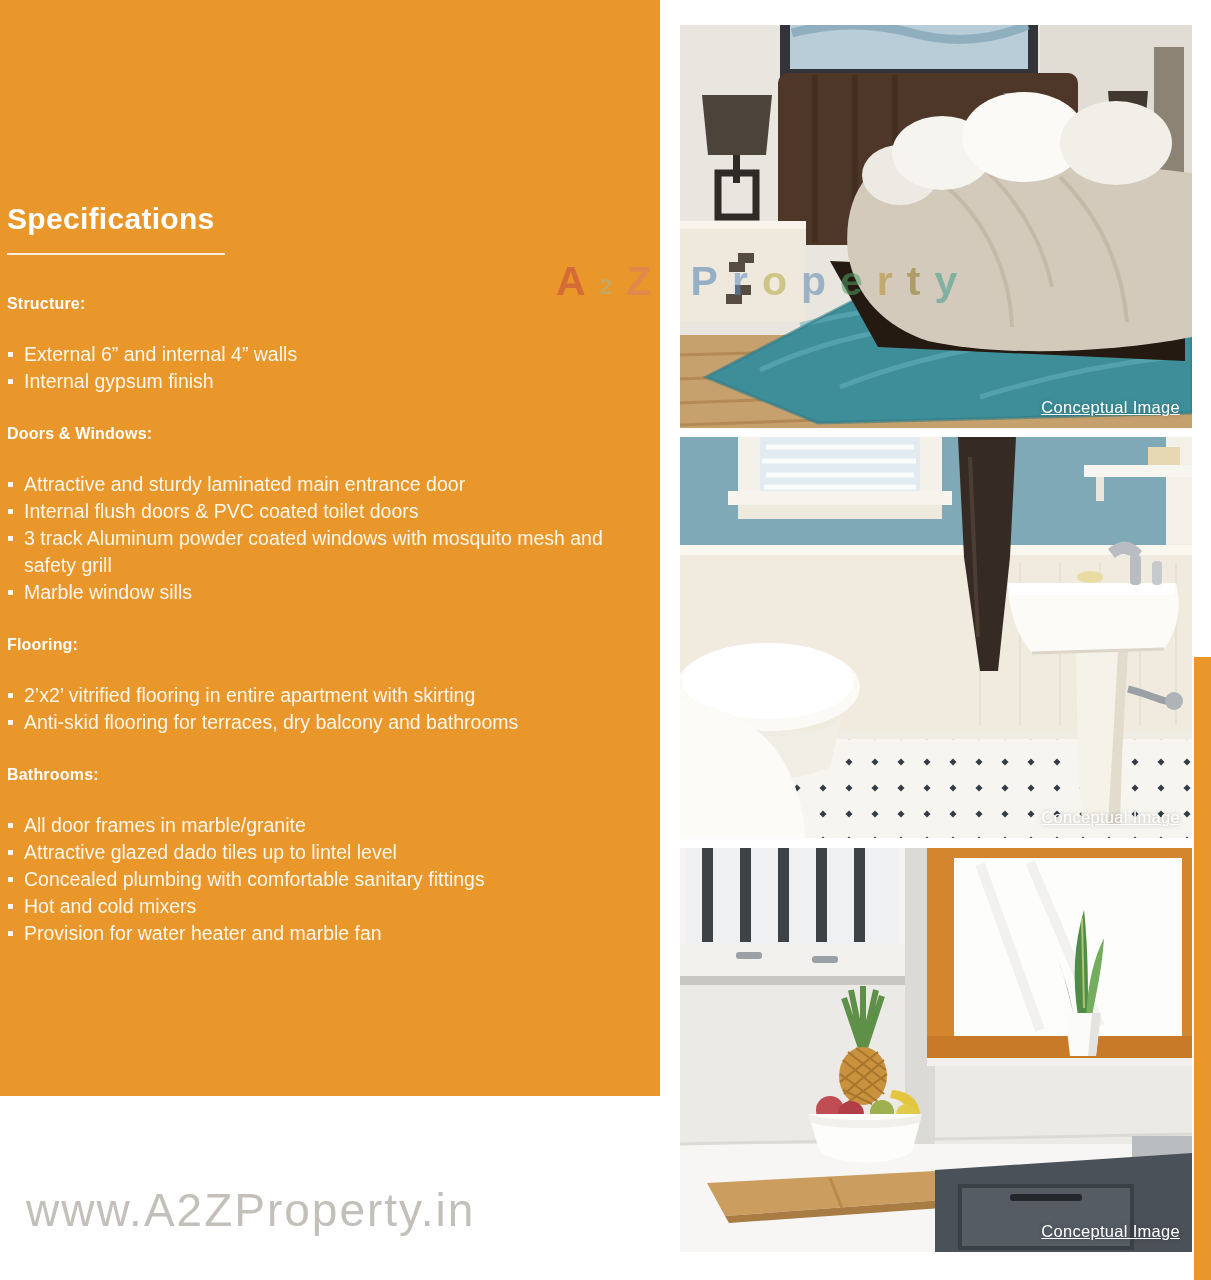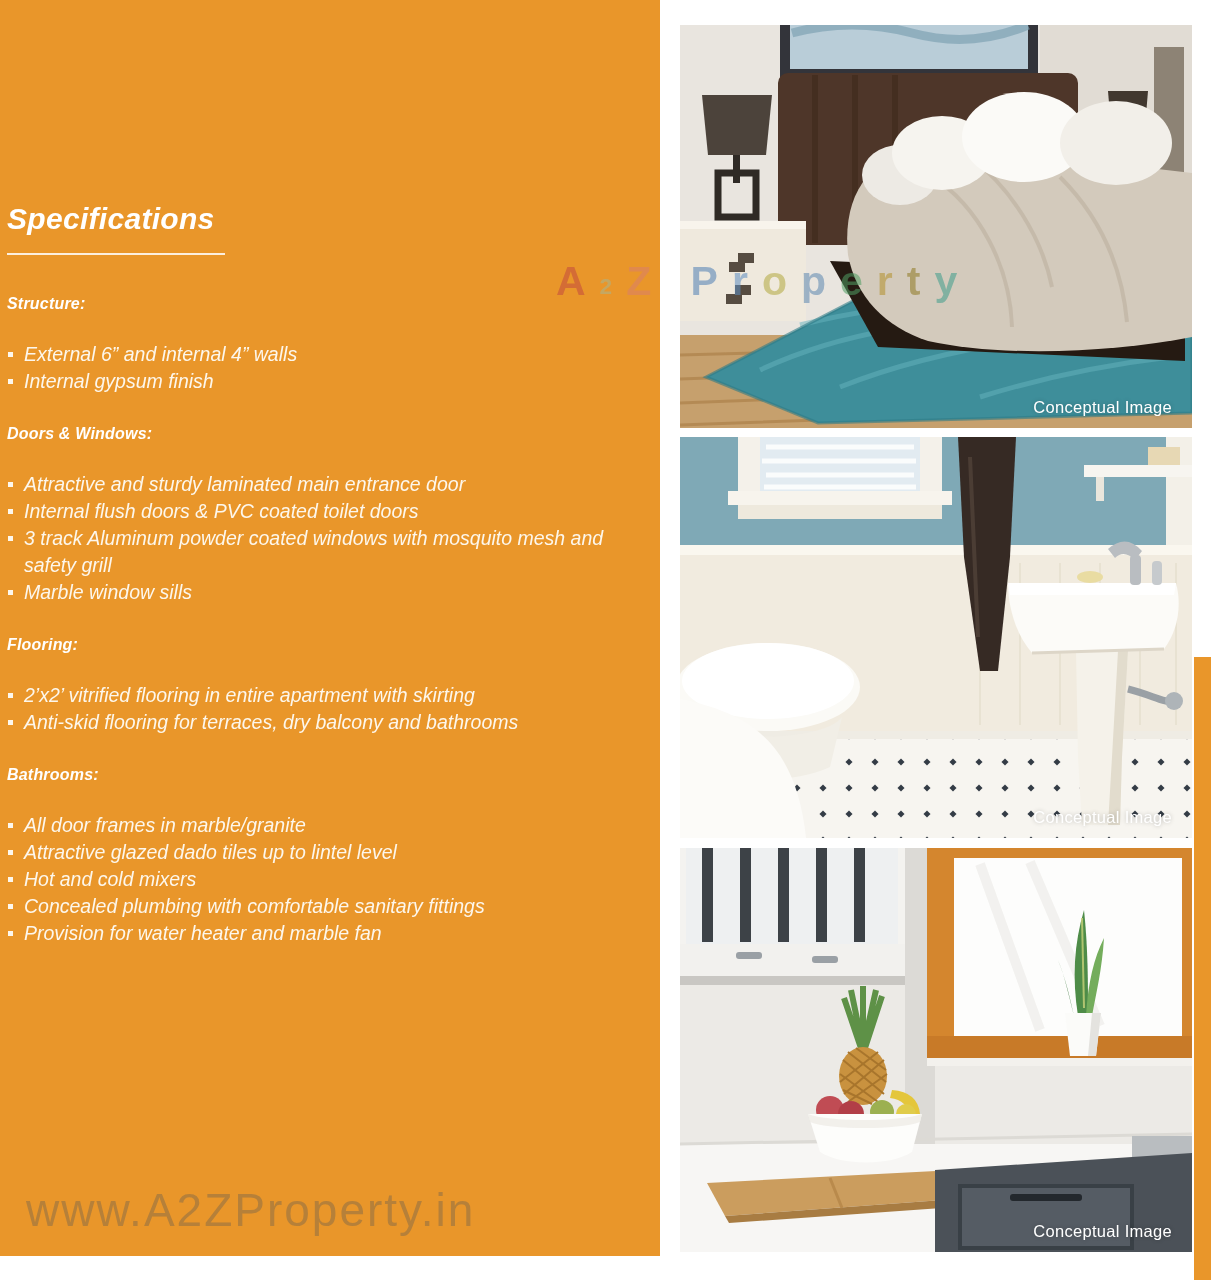--- a/index.html
+++ b/index.html
@@ -7,40 +7,40 @@
     --body-text:#FDF7EC;
     --heading-text:#FFFFFF;
     --caption-text:#FFFFFF;
   }
   html,body{margin:0;padding:0;background:#ffffff;}
   .page{
     position:relative;width:1211px;height:1280px;background:#ffffff;
     overflow:hidden;font-family:"Liberation Sans",sans-serif;
   }
   
-  .left-panel{position:absolute;left:0;top:0;width:660px;height:1256px;background:var(--orange,#E9962A);font-style:italic;}
+  .left-panel{position:absolute;left:0;top:0;width:660px;height:1096px;background:var(--orange,#E9962A);}
   .panel-content{position:absolute;left:7px;top:202px;width:646px;}
   .page-title{margin:0;font-size:30px;font-weight:700;color:var(--heading-text,#fff);letter-spacing:.3px;}
   .title-underline{margin-top:17px;width:218px;height:2px;background:rgba(255,255,255,.85);}
   .spec-section{margin-top:30px;}
   .spec-section:first-child{margin-top:40px;}
   .spec-heading{margin:0;font-size:16px;font-weight:700;color:var(--heading-text,#fff);letter-spacing:.2px;}
   .spec-list{list-style:none;margin:28px 0 0;padding:0;max-width:618px;}
   .spec-item{position:relative;padding-left:17px;font-size:19.5px;line-height:27px;color:var(--body-text,#FDF7EC);}
   .bullet{position:absolute;left:1px;top:11px;width:5px;height:5px;background:var(--body-text,#FDF7EC);}
   
   .photos{position:absolute;left:680px;top:0;width:512px;height:1280px;}
   .photo{position:absolute;left:0;width:512px;margin:0;}
   .photo svg{display:block;width:100%;height:100%;}
   .photo-bedroom{top:25px;height:403px;}
   .photo-bathroom{top:437px;height:401px;}
   .photo-kitchen{top:848px;height:404px;}
   .photo figcaption{
-    position:absolute;right:20px;bottom:11px;font-size:16.5px;
-    color:var(--caption-text,#fff);letter-spacing:.3px;text-shadow:0 0 4px rgba(0,0,0,.25);
+    position:absolute;right:12px;bottom:11px;font-size:16.5px;
+    color:var(--caption-text,#fff);letter-spacing:.3px;text-shadow:0 0 4px rgba(0,0,0,.25);text-decoration:underline;
   }
   
   .right-strip{position:absolute;left:1194px;top:657px;width:17px;height:623px;background:var(--orange,#E9962A);}
   
   .wm-center{
     position:absolute;left:556px;top:258px;z-index:5;pointer-events:none;
     font-size:41px;font-weight:700;letter-spacing:14px;opacity:.55;white-space:nowrap;
   }
   .wm-small{font-size:.55em;vertical-align:.06em;}
   .wm-bottom{
@@ -82,22 +82,22 @@
               <li class="spec-item"><span class="bullet"></span><span class="item-text">2’x2’ vitrified flooring in entire apartment with skirting</span></li>
               <li class="spec-item"><span class="bullet"></span><span class="item-text">Anti-skid flooring for terraces, dry balcony and bathrooms</span></li>
             </ul>
   </section>
 
   <section class="spec-section">
     <h2 class="spec-heading">Bathrooms:</h2>
     <ul class="spec-list">
               <li class="spec-item"><span class="bullet"></span><span class="item-text">All door frames in marble/granite</span></li>
               <li class="spec-item"><span class="bullet"></span><span class="item-text">Attractive glazed dado tiles up to lintel level</span></li>
+              <li class="spec-item"><span class="bullet"></span><span class="item-text">Concealed plumbing with comfortable sanitary fittings</span></li>
               <li class="spec-item"><span class="bullet"></span><span class="item-text">Hot and cold mixers</span></li>
-              <li class="spec-item"><span class="bullet"></span><span class="item-text">Concealed plumbing with comfortable sanitary fittings</span></li>
               <li class="spec-item"><span class="bullet"></span><span class="item-text">Provision for water heater and marble fan</span></li>
             </ul>
   </section>
 </div>
     </div>
   </aside>
 
   <main class="photos">
 
     <figure class="photo photo-bedroom">

